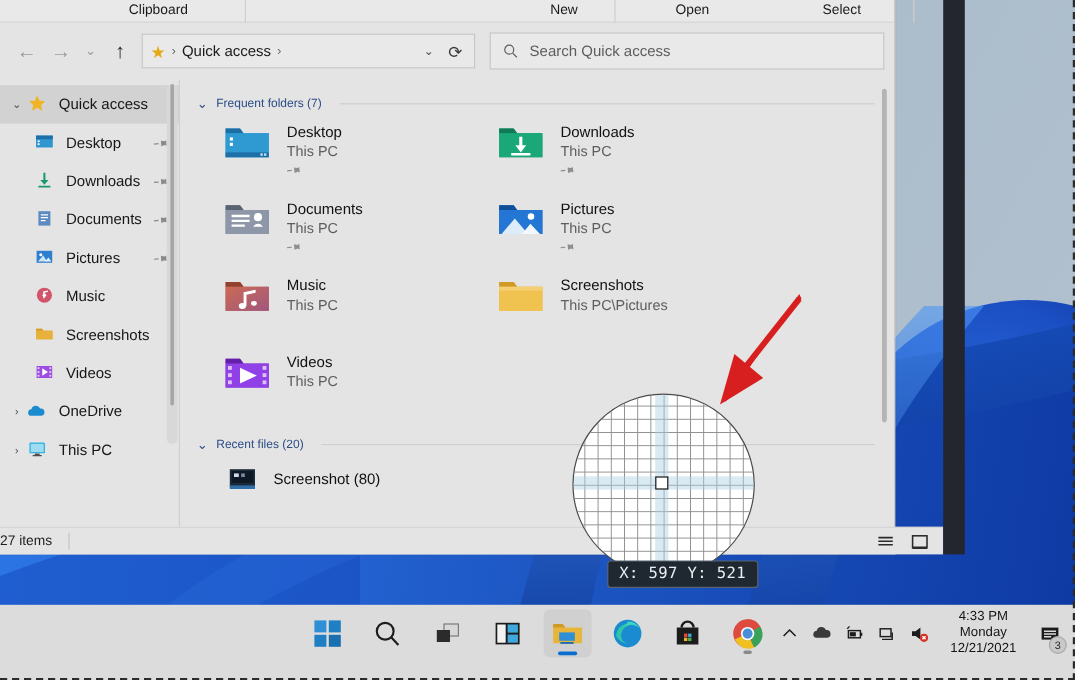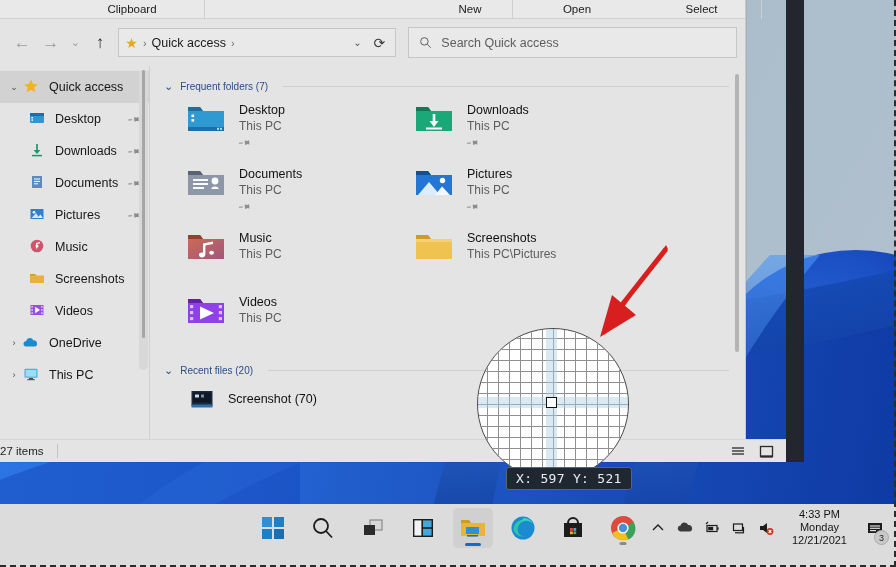--- a/index.html
+++ b/index.html
@@ -565,21 +565,21 @@
 
         <div id="recent-list">
             <div class="recent-row">
               <span class="recent-ico"><svg width="24" height="20" viewBox="0 0 24 20">
                   <rect x="1.5" y="2" width="21" height="15" fill="#1d2a3a"></rect>
                   <rect x="3" y="3.5" width="18" height="10" fill="#0d1926"></rect>
                   <rect x="5" y="5.5" width="4" height="3" fill="#cfd8e3"></rect>
                   <rect x="11" y="5.5" width="3" height="3" fill="#7f8c9c"></rect>
                   <rect x="1.5" y="15.5" width="21" height="3" fill="#2e6fa8"></rect>
                 </svg></span>
-              <span class="recent-name">Screenshot (70)</span>
+              <span class="recent-name">Screenshot (80)</span>
             </div>
           </div>
 
         <div id="content-scroll">
           <div id="content-thumb"></div>
         </div>
       </div>
     </div>
 
     <div id="statusbar">

